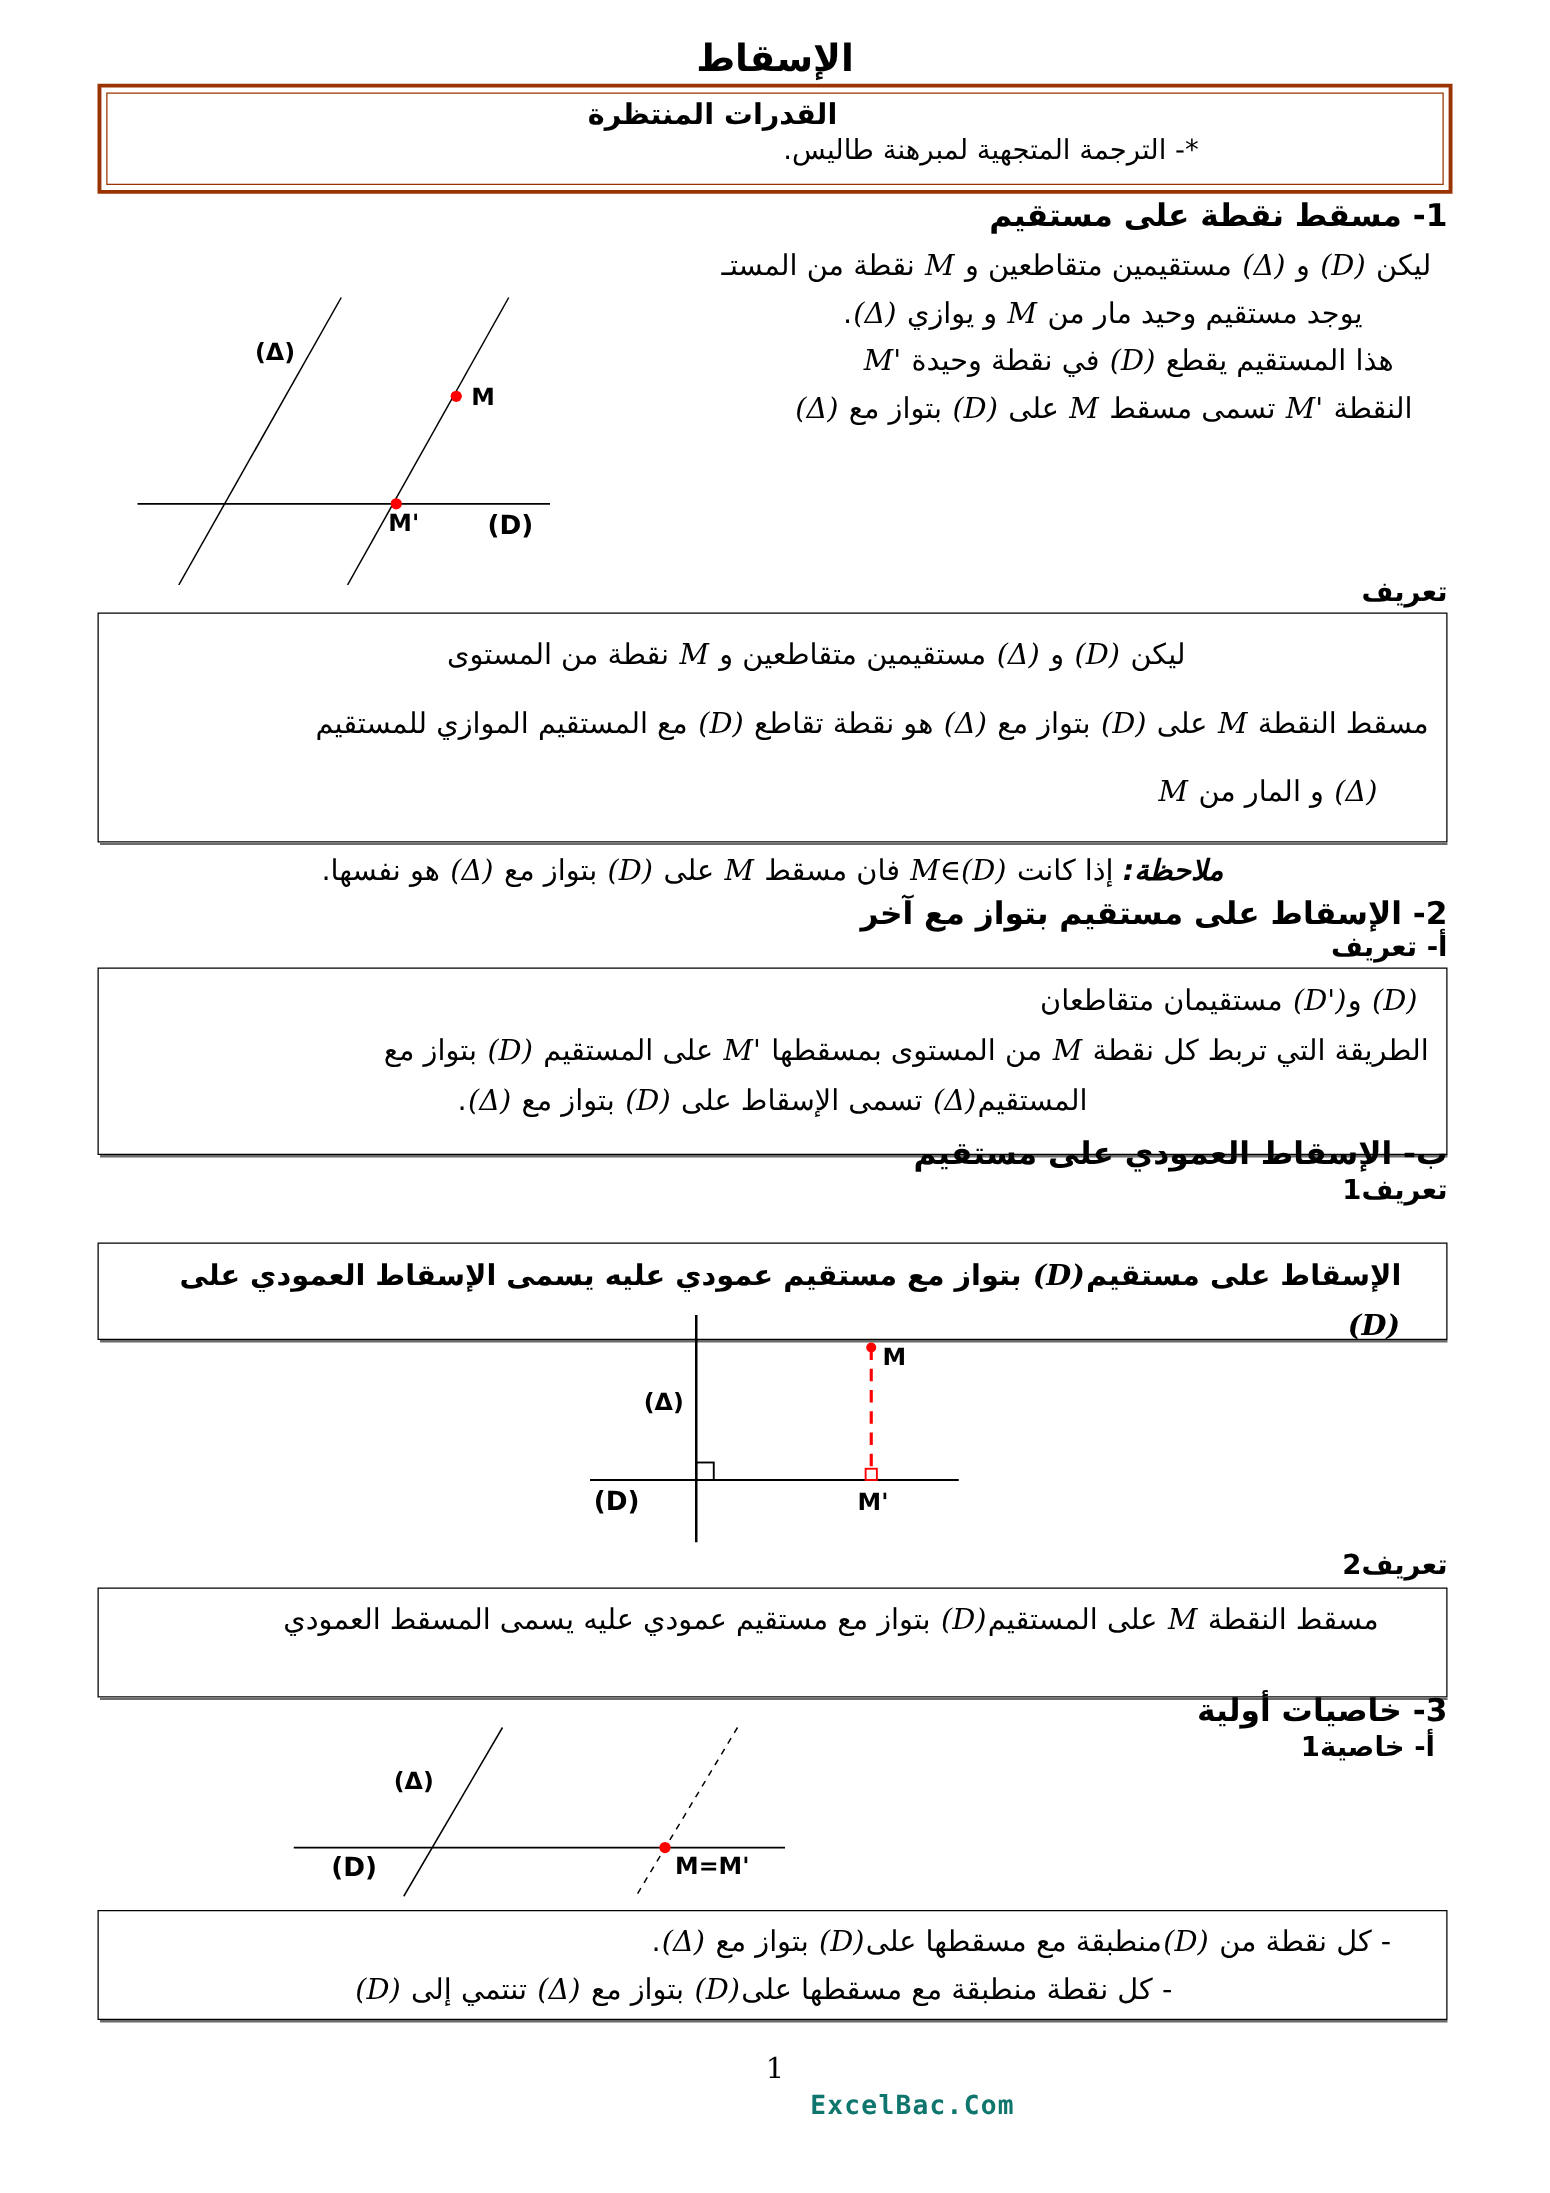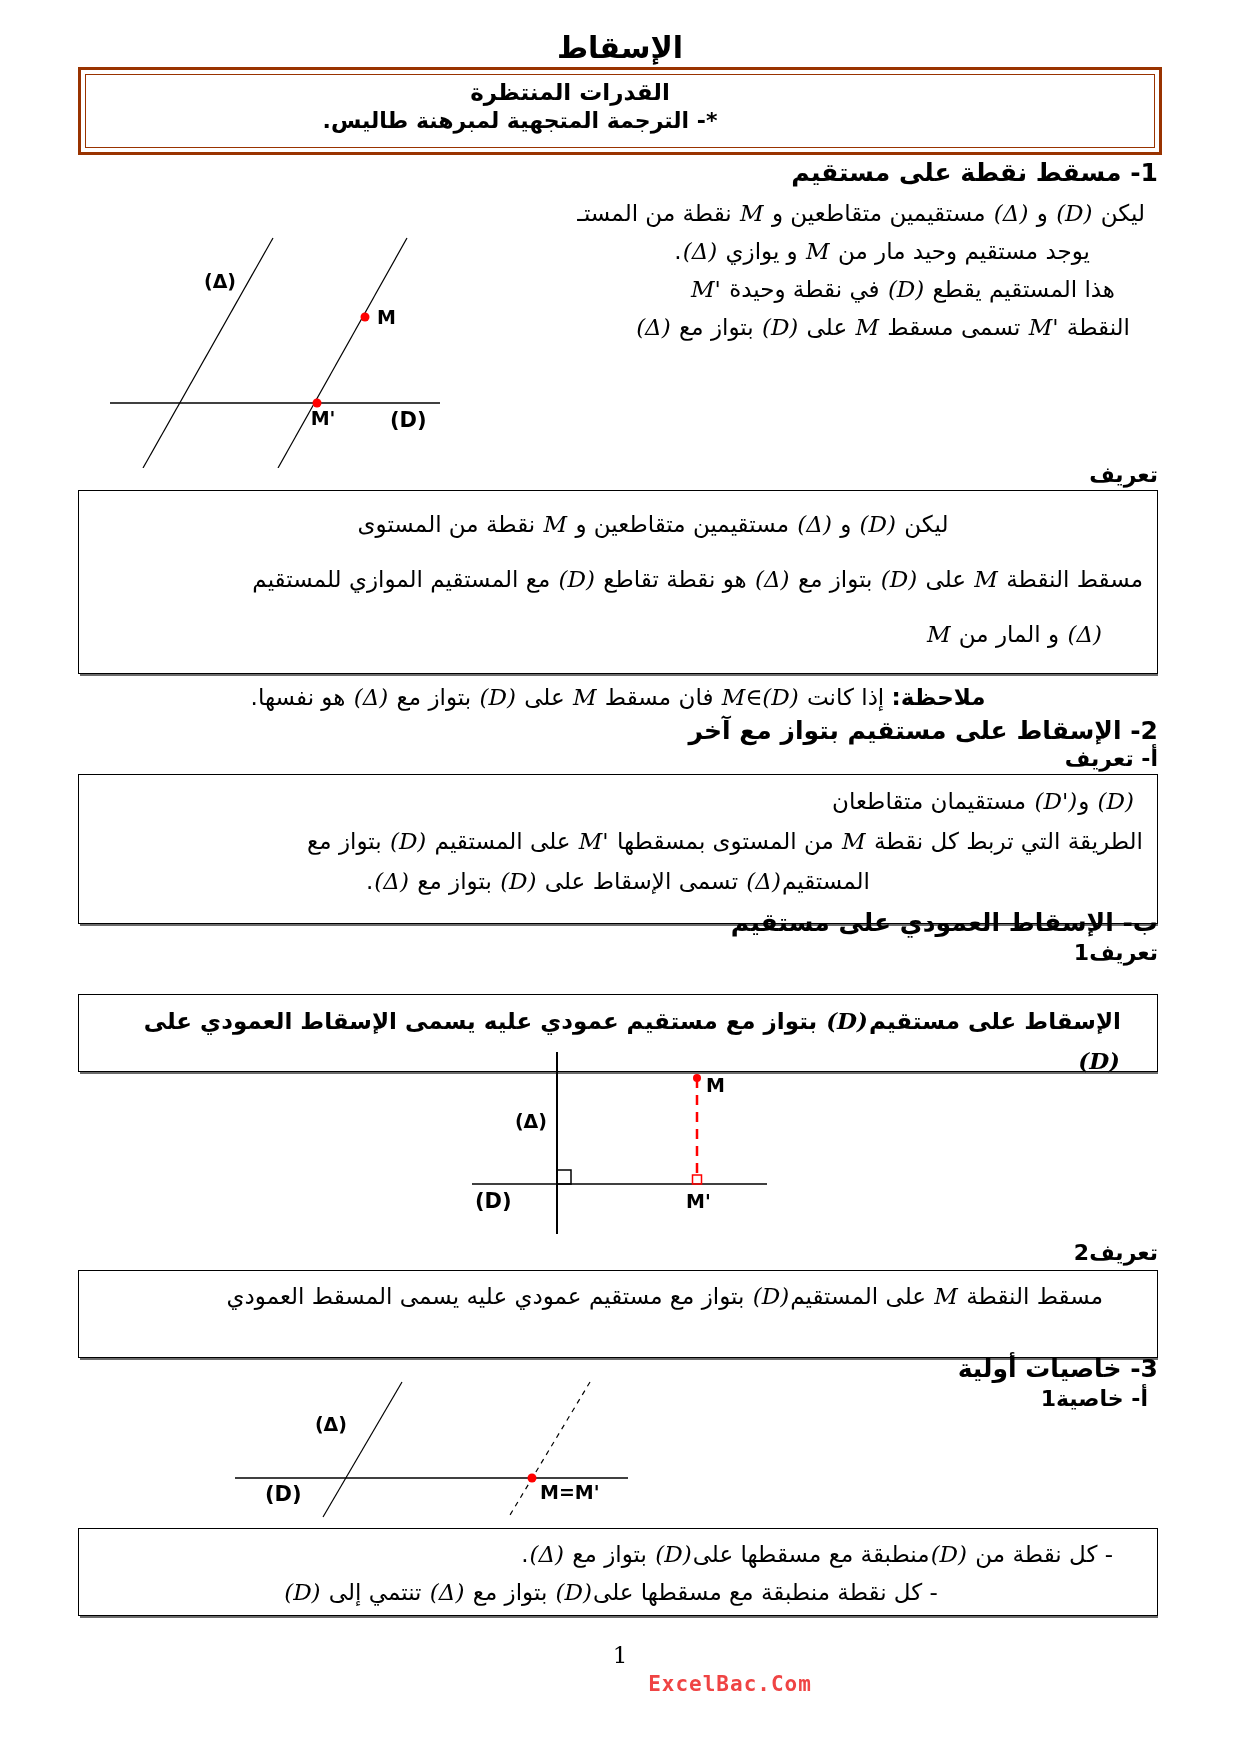--- a/index.html
+++ b/index.html
@@ -5,21 +5,21 @@
   html,body{margin:0;padding:0;background:#fff;}
   .page{position:relative;width:1240px;height:1754px;background:#fff;overflow:hidden;
         font-family:"DejaVu Sans",sans-serif;color:#000;}
   .abs{position:absolute;}
   
   .doc-title{top:30px;left:0;right:0;text-align:center;font-size:30px;font-weight:bold;}
   
   .cap-box{top:67px;left:78px;width:1078px;height:82px;border:3px solid #993300;
            box-shadow:inset 0 0 0 4px #fff, inset 0 0 0 5px #993300;}
   .cap-title{margin-top:9px;margin-right:100px;text-align:center;font-size:23px;font-weight:bold;}
-  .cap-item{margin-top:3px;margin-right:200px;text-align:center;font-size:22px;font-weight:bold;direction:rtl;}
+  .cap-item{margin-top:3px;margin-right:200px;text-align:right;font-size:22px;font-weight:normal;direction:rtl;}
   
   .h-main{right:82px;font-size:25px;font-weight:bold;direction:rtl;}
   .h-sub{right:82px;font-size:22px;font-weight:bold;direction:rtl;}
   .h1-pos{top:158px;}
   .deflabel-pos{top:462px;}
   .h2-pos{top:716px;}
   .h2a-pos{top:746px;}
   .h2b-pos{top:908px;}
   .def1label-pos{top:940px;}
   .def2label-pos{top:1240px;}
@@ -49,34 +49,34 @@
   .box-def4{top:1270px;height:88px;}
   .box-def4 .ln{line-height:38px;}
   .box-def4 .ln:nth-child(1){padding-right:40px;}
   .box-def4 .ln:nth-child(2){padding-right:62px;}
   .box-prop{top:1528px;height:88px;}
   .box-prop .ln{line-height:38px;}
   .box-prop .ln:nth-child(1){padding-right:30px;}
   .box-prop .ln:nth-child(2){padding-right:15px;text-align:center;}
   
   .note-line{top:684px;left:78px;width:1080px;text-align:center;font-size:23px;direction:rtl;}
-  .note-label{font-weight:bold;}
+  .note-label{font-weight:bold;font-style:italic;}
   
   .mt{font-family:"DejaVu Serif",serif;font-style:italic;direction:ltr;unicode-bidi:isolate;padding:0 1px;}
   
   .diag{position:absolute;}
   .diag1{left:85px;top:220px;}
   .diag2{left:420px;top:1048px;}
   .diag3{left:195px;top:1375px;}
   .svglbl{font-family:"DejaVu Sans",sans-serif;font-weight:bold;font-size:19px;fill:#000;}
   .svglbl-big{font-family:"DejaVu Sans",sans-serif;font-weight:bold;font-size:21px;fill:#000;}
   
   .page-num{top:1642px;left:0;right:0;text-align:center;font-family:"DejaVu Serif",serif;font-size:23px;}
   .brand{top:1672px;left:600px;width:260px;text-align:center;font-family:"DejaVu Sans Mono",monospace;
-         font-weight:bold;font-size:21px;color:#ef4444;letter-spacing:1px;}
+         font-weight:bold;font-size:21px;color:#0f766e;letter-spacing:1px;}
 </style>
 </head>
 <body>
 
 <div class="page">
 
   <div class="abs doc-title">الإسقاط</div>
 
   <div class="abs cap-box">
     <div class="cap-title">القدرات المنتظرة</div>

